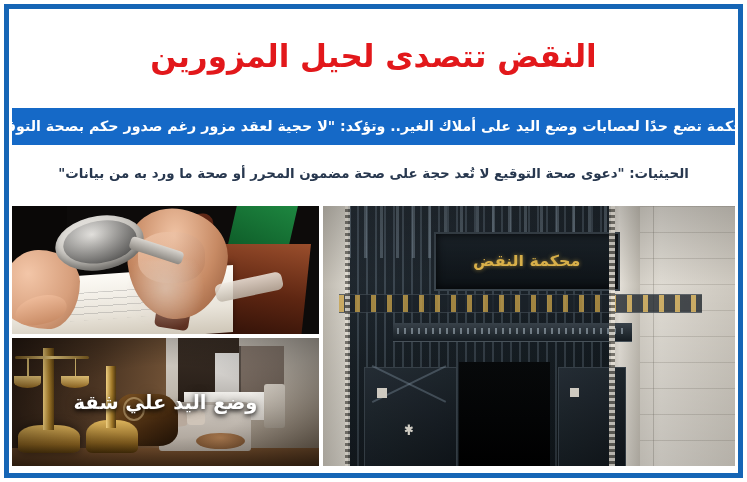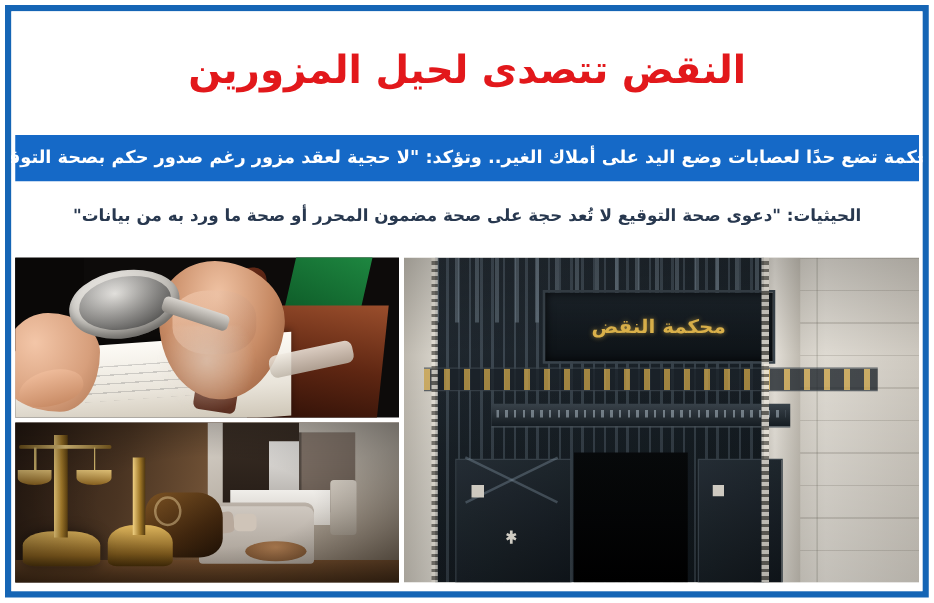--- a/index.html
+++ b/index.html
@@ -834,20 +834,21 @@
           <div class="ps-scale2-base"></div>
           <div class="ps-scale2-col"></div>
           <div class="ps-scale-base"></div>
           <div class="ps-scale-col"></div>
           <div class="ps-scale-beam"></div>
           <div class="ps-chainL"></div>
           <div class="ps-chainR"></div>
           <div class="ps-pan-l"></div>
           <div class="ps-pan-r"></div>
           <div class="ps-vign"></div>
+          <div class="ps-caption">وضع اليد علي شقة</div>
         </div>
 
       </div>
 
       <div class="col-right">
         <div class="photo photo-court">
           <div class="pc-stone-l"></div>
           <div class="pc-stone-r"></div>
           <div class="pc-column"></div>
           <div class="pc-gate">

